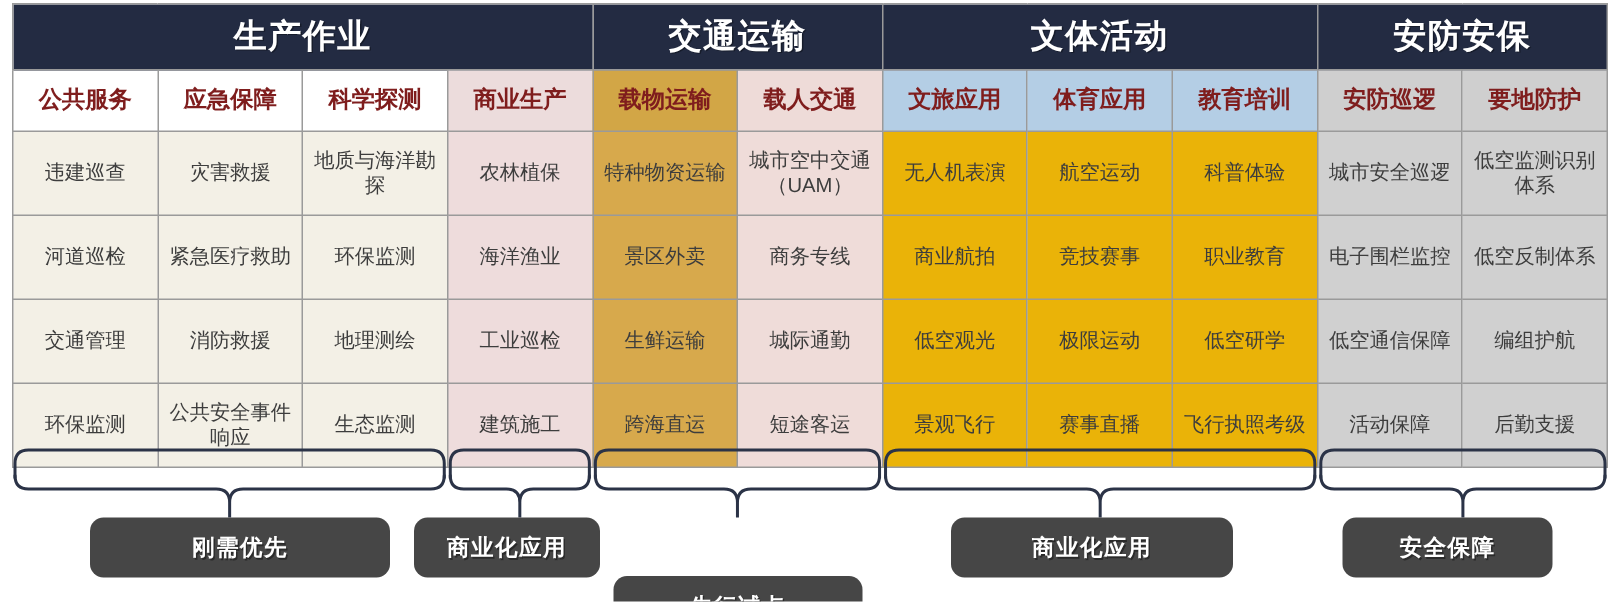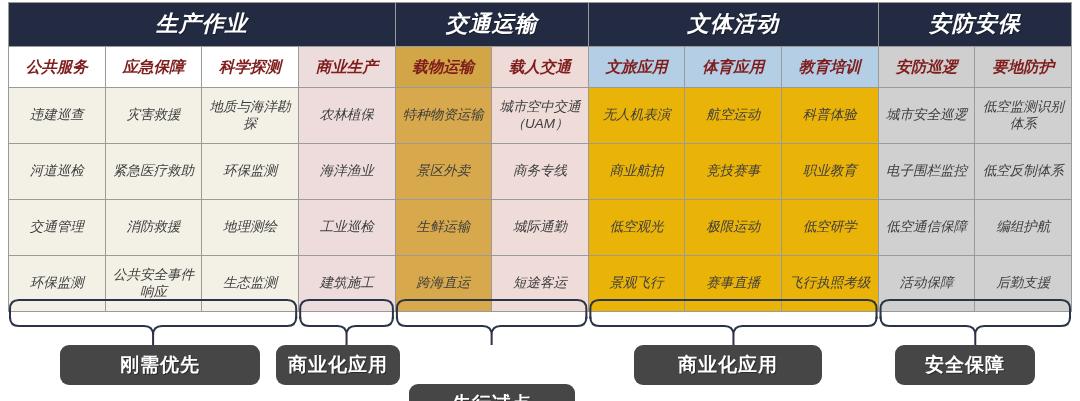--- a/index.html
+++ b/index.html
@@ -11,21 +11,20 @@
     position:relative;
   }
 
   
   #matrix{
     position:absolute;
     left:8px; top:2px;
     width:1064px;
     border-collapse:collapse;
     table-layout:fixed;
-    font-style:italic;
   }
   #matrix td{
     border:1px solid #9a9a9a;
     text-align:center;
     vertical-align:middle;
     padding:1px 2px;
     line-height:1.22;
   }
 
   
@@ -85,21 +84,21 @@
     left:0; top:345px;
     width:1080px; height:48px;
   }
   .pill{
     position:absolute;
     top:0;
     height:40px;
     background:#464646;
     border-radius:9px;
     color:#ffffff;
-    font-size:19px;
+    font-size:15px;
     font-weight:bold;
     display:flex;
     align-items:center;
     justify-content:center;
     letter-spacing:1px;
     text-shadow:1px 1px 0 rgba(0,0,0,.4);
     white-space:nowrap;
   }
 </style>
 </head>

